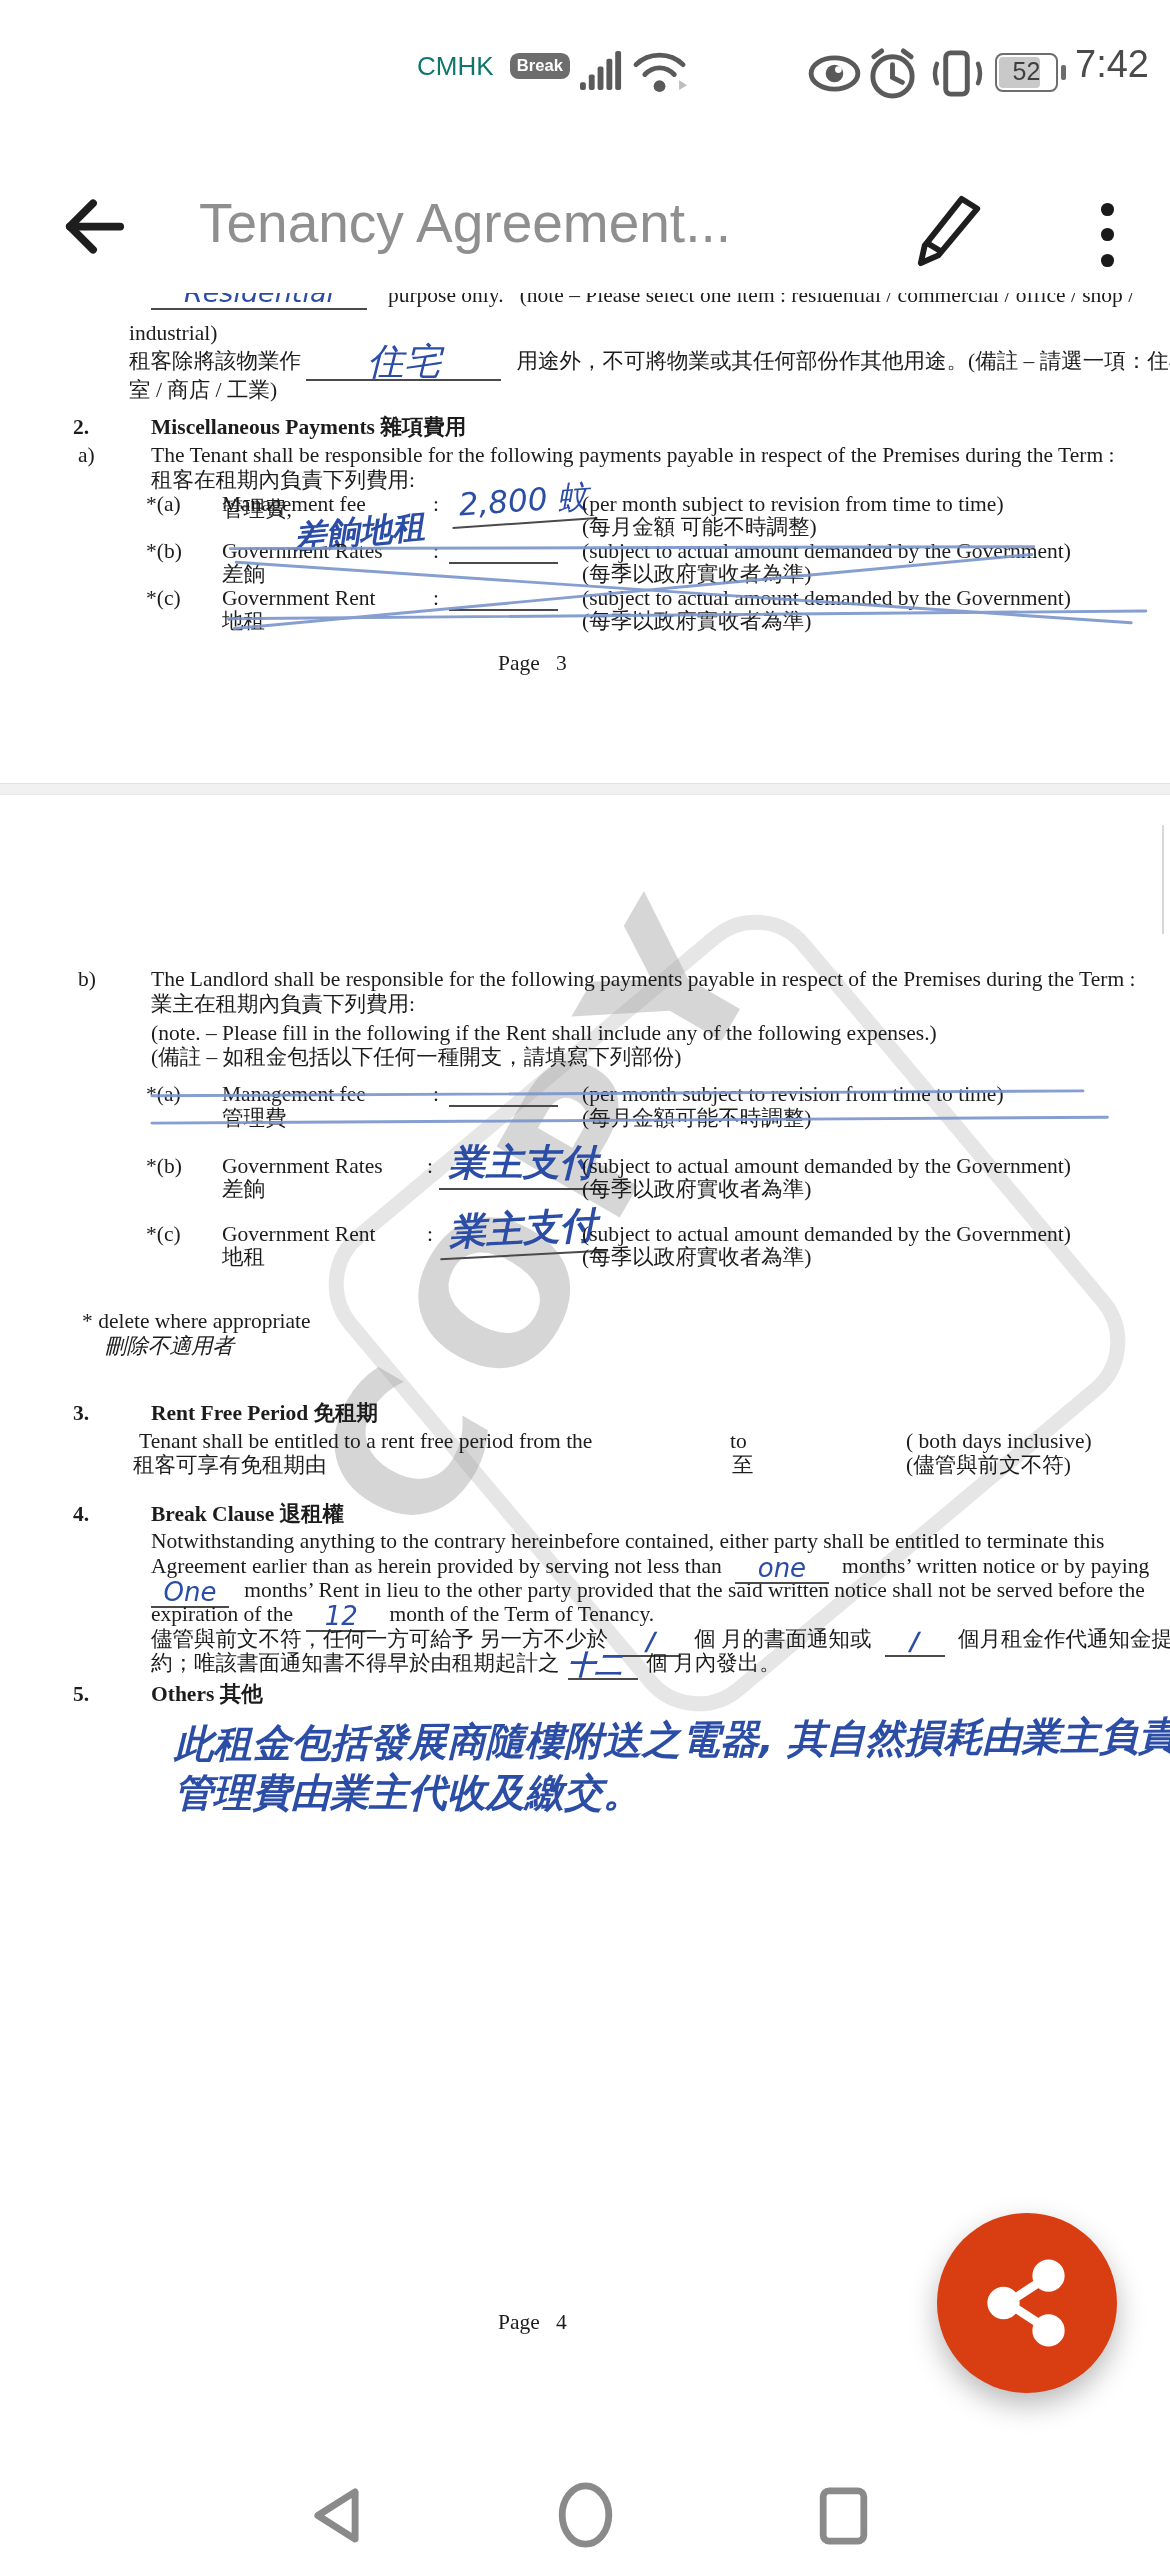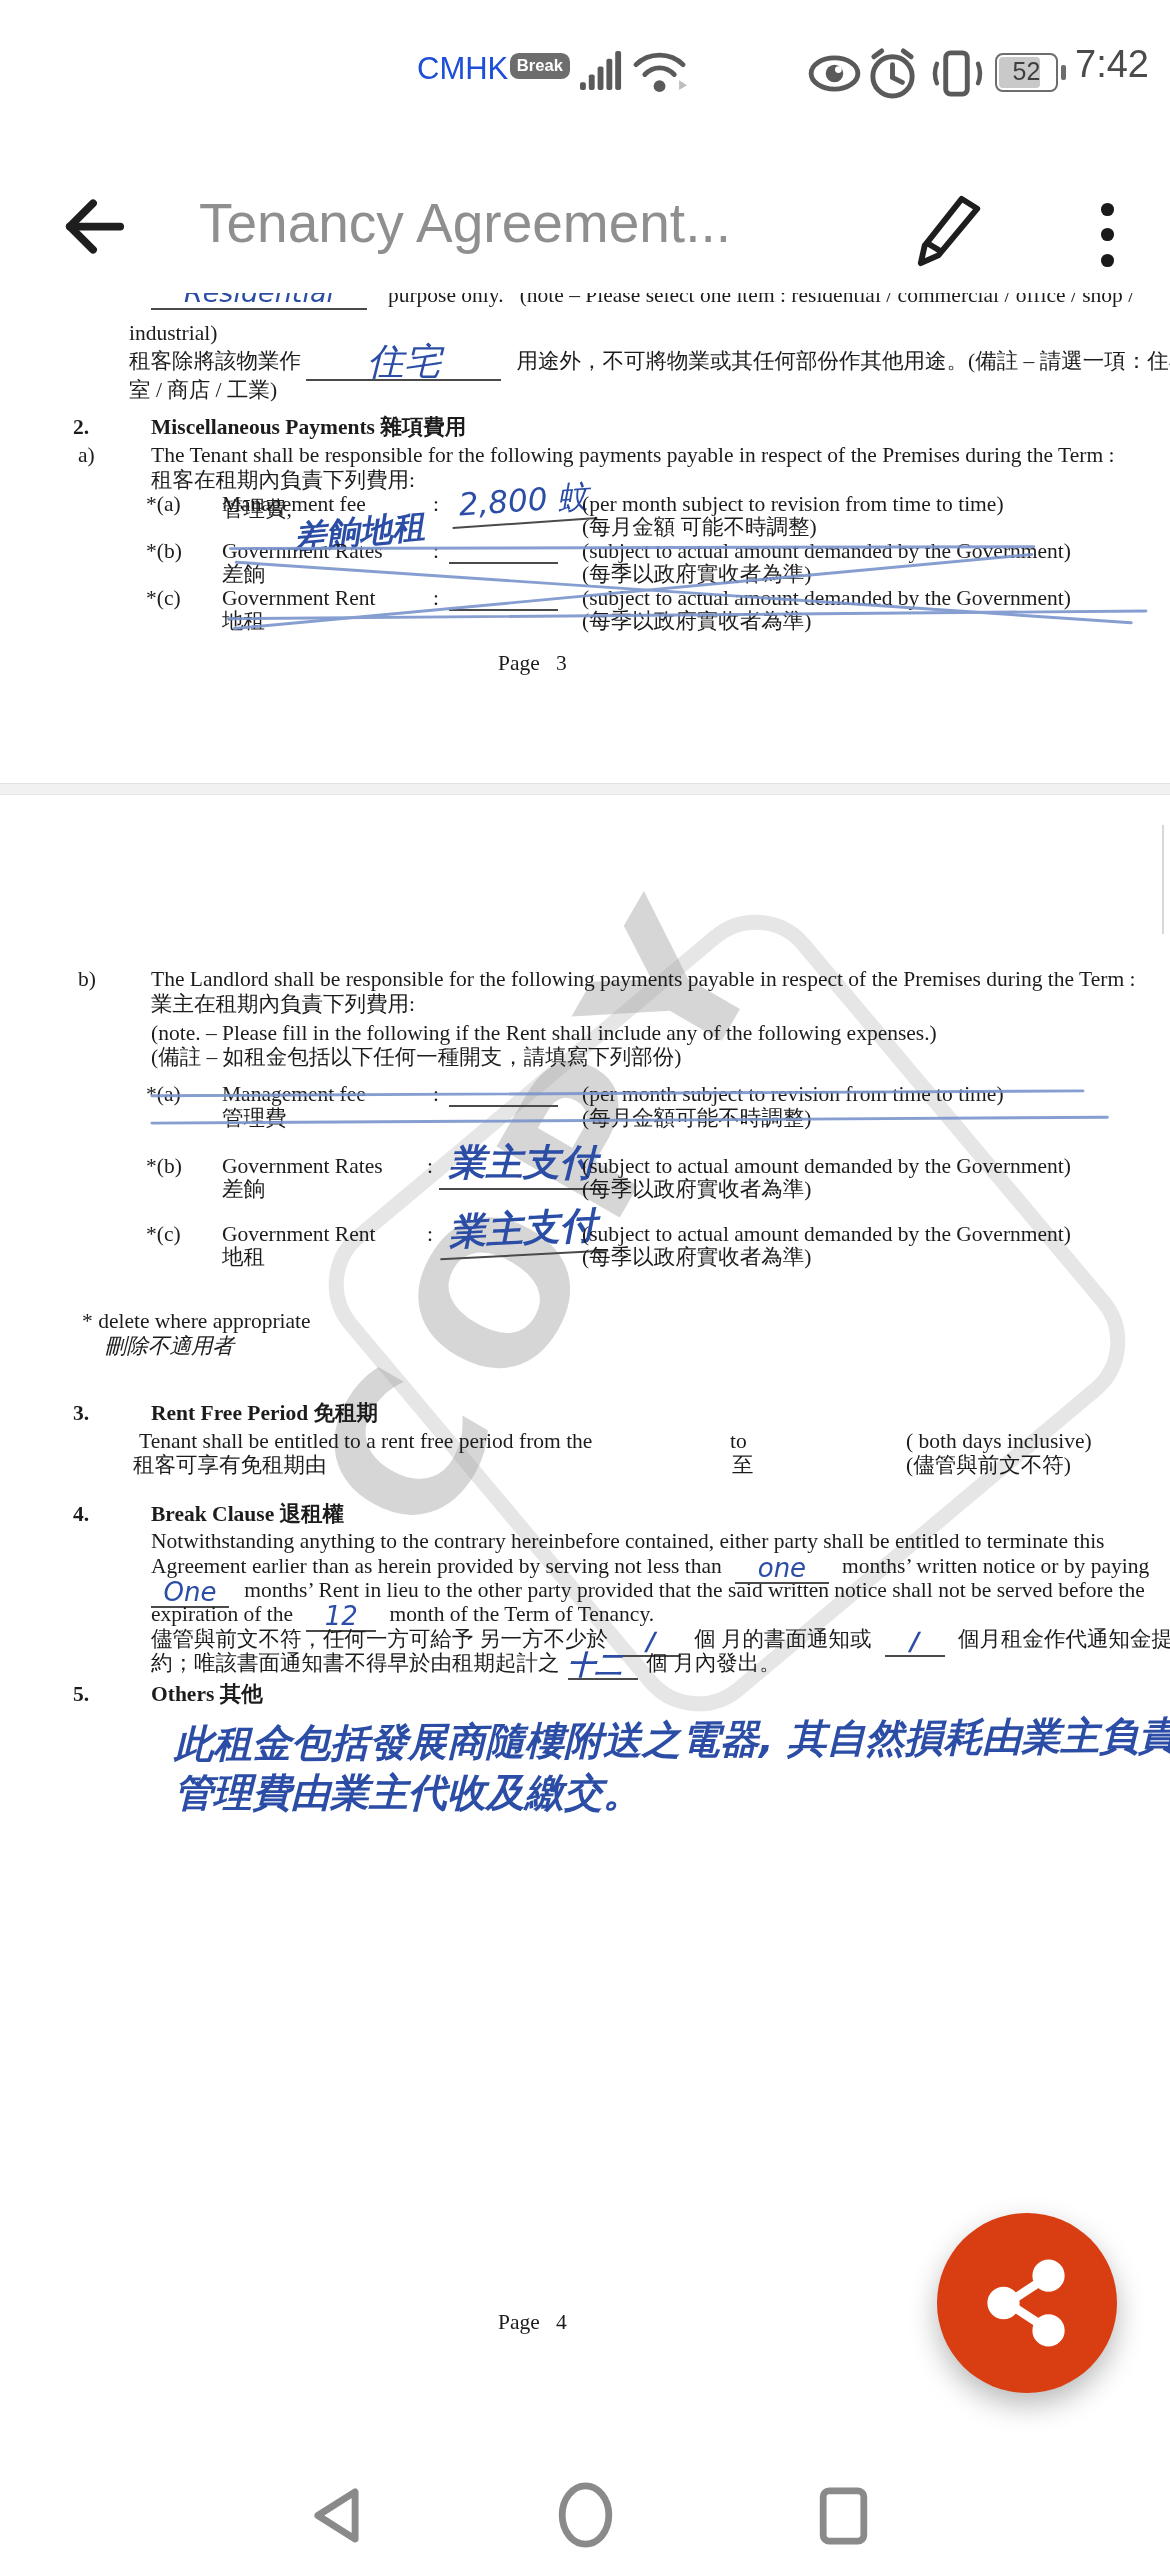--- a/index.html
+++ b/index.html
@@ -1,21 +1,21 @@
 <!DOCTYPE html>
 <html><head>
 <meta charset="utf-8">
 <style>
   html,body{margin:0;padding:0;background:#ffffff;}
   .screen{position:relative;width:1171px;height:2576px;background:#ffffff;overflow:hidden;
           font-family:"Liberation Sans","DejaVu Sans",sans-serif;}
   .abs{position:absolute;}
 
   
-  .sb-text{color:#1d4ed8;font-size:31px;}
+  .sb-text{color:#0f766e;font-size:26px;}
   .volte{background:#6d6d6d;color:#ffffff;font-weight:bold;font-size:16.6px;
          border-radius:8.8px;padding:4.9px 6.8px;line-height:1;}
   .time{color:#4b4b4b;font-size:38px;}
 
   .batt{width:59px;height:35px;border:2.9px solid #6d6d6d;border-radius:7.8px;
         position:relative;background:#ffffff;}
   .batt-fill{position:absolute;left:2px;top:2px;bottom:2px;width:41px;background:#c9c9c9;border-radius:3.9px;}
   .batt-num{position:absolute;left:0;top:2px;width:100%;text-align:center;
             font-size:25px;color:#3f3f3f;}
   .batt-nub{position:absolute;right:-9.8px;top:9.8px;width:4.9px;height:15.6px;background:#6d6d6d;border-radius:2px;}

